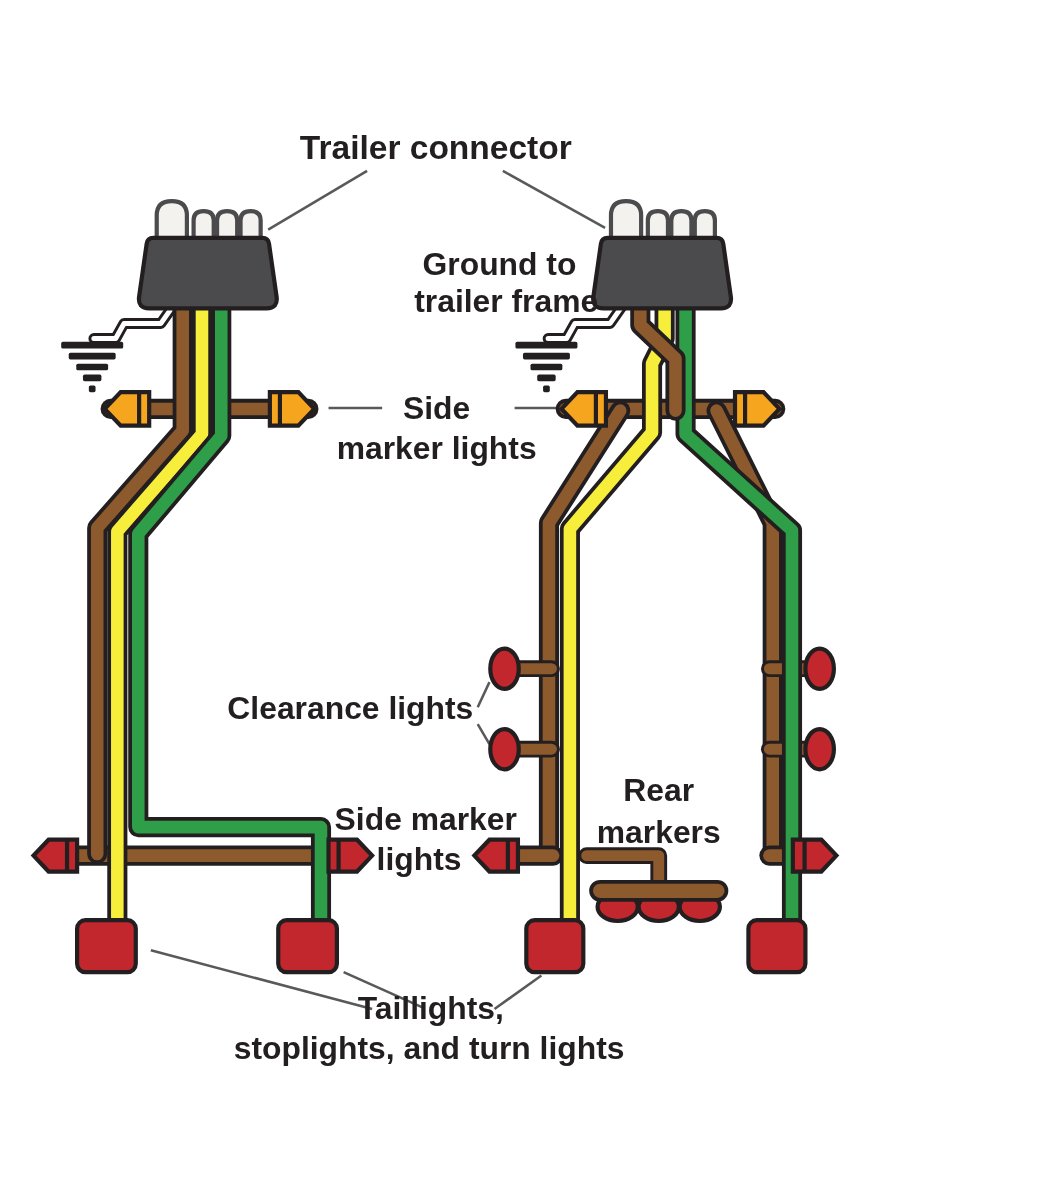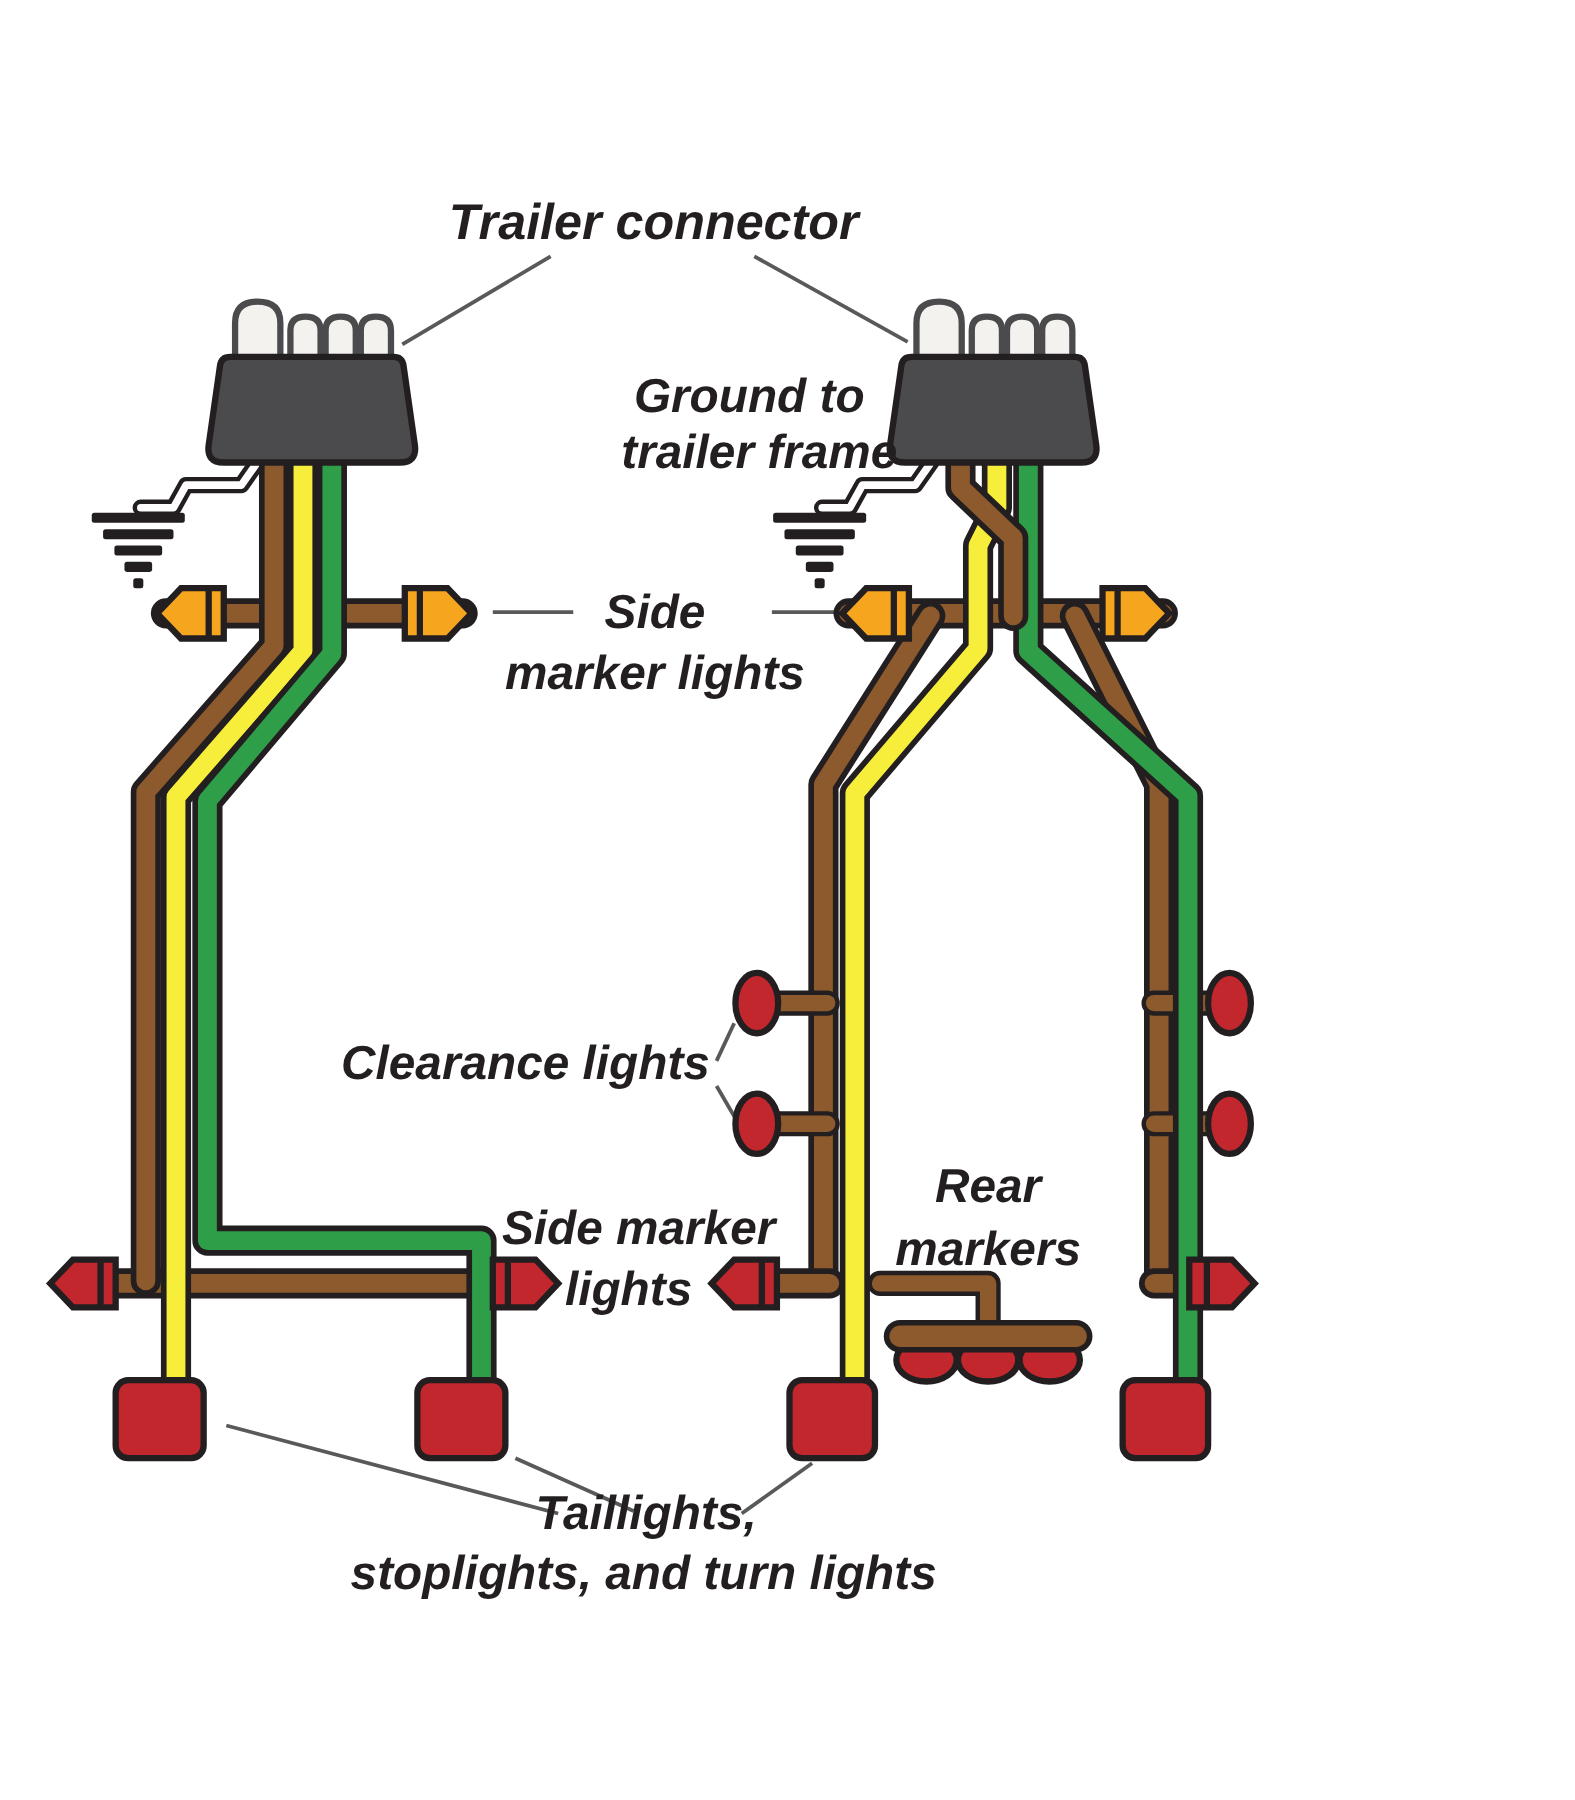--- a/index.html
+++ b/index.html
@@ -1,16 +1,16 @@
 <!DOCTYPE html>
 <html style="--background: #ffffff; --outline: #231f20; --text: #231f20; --label-line: #58595b; --wire-brown: #8d5a2e; --wire-yellow: #f7ee3c; --wire-green: #2f9e48; --ground-wire: #ffffff; --marker-orange: #f6a51f; --marker-red: #c1272d; --connector-body: #4b4b4d; --bulb-white: #f3f2ee;"><head>
 <meta charset="utf-8">
 <style>
   html,body{margin:0;padding:0;background:#fff;}
-  .canvas{position:relative;width:880px;height:1200px;background:var(--background,#fff);overflow:hidden;font-style:italic;}
+  .canvas{position:relative;width:880px;height:1200px;background:var(--background,#fff);overflow:hidden;}
   svg{display:block;width:100%;height:100%;}
   .wire{fill:none;stroke-linecap:round;stroke-linejoin:round;}
   .outl{stroke:var(--outline);}
   .w-brown{stroke:var(--wire-brown);}
   .w-yellow{stroke:var(--wire-yellow);}
   .w-green{stroke:var(--wire-green);}
   .w-white{stroke:var(--ground-wire);}
   .shape{stroke:var(--outline);stroke-width:5;}
   .f-orange{fill:var(--marker-orange);}
   .f-red{fill:var(--marker-red);}

